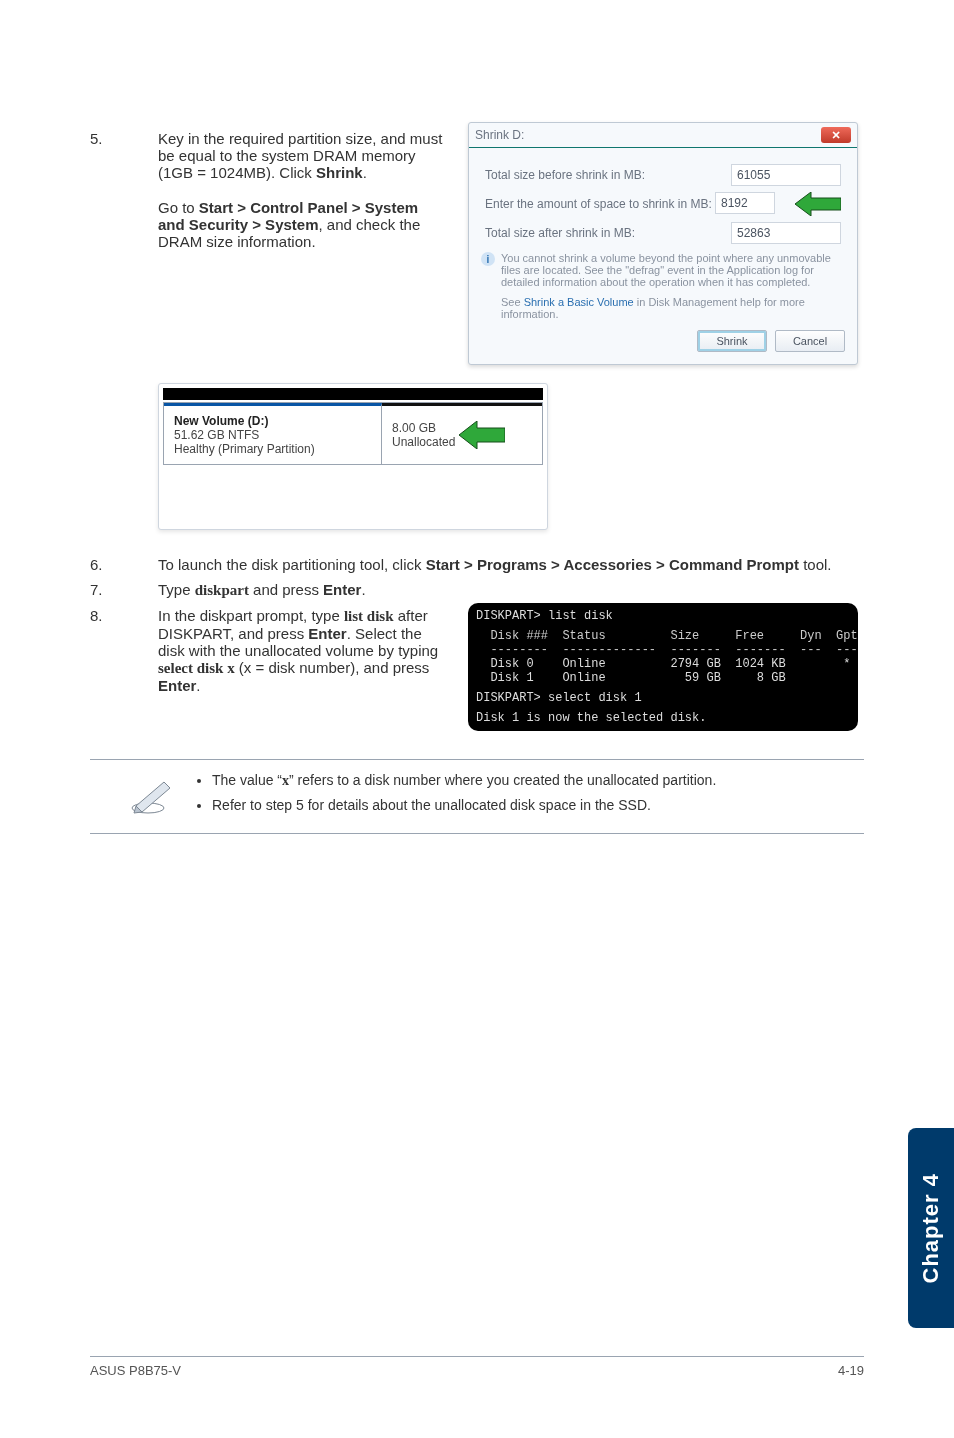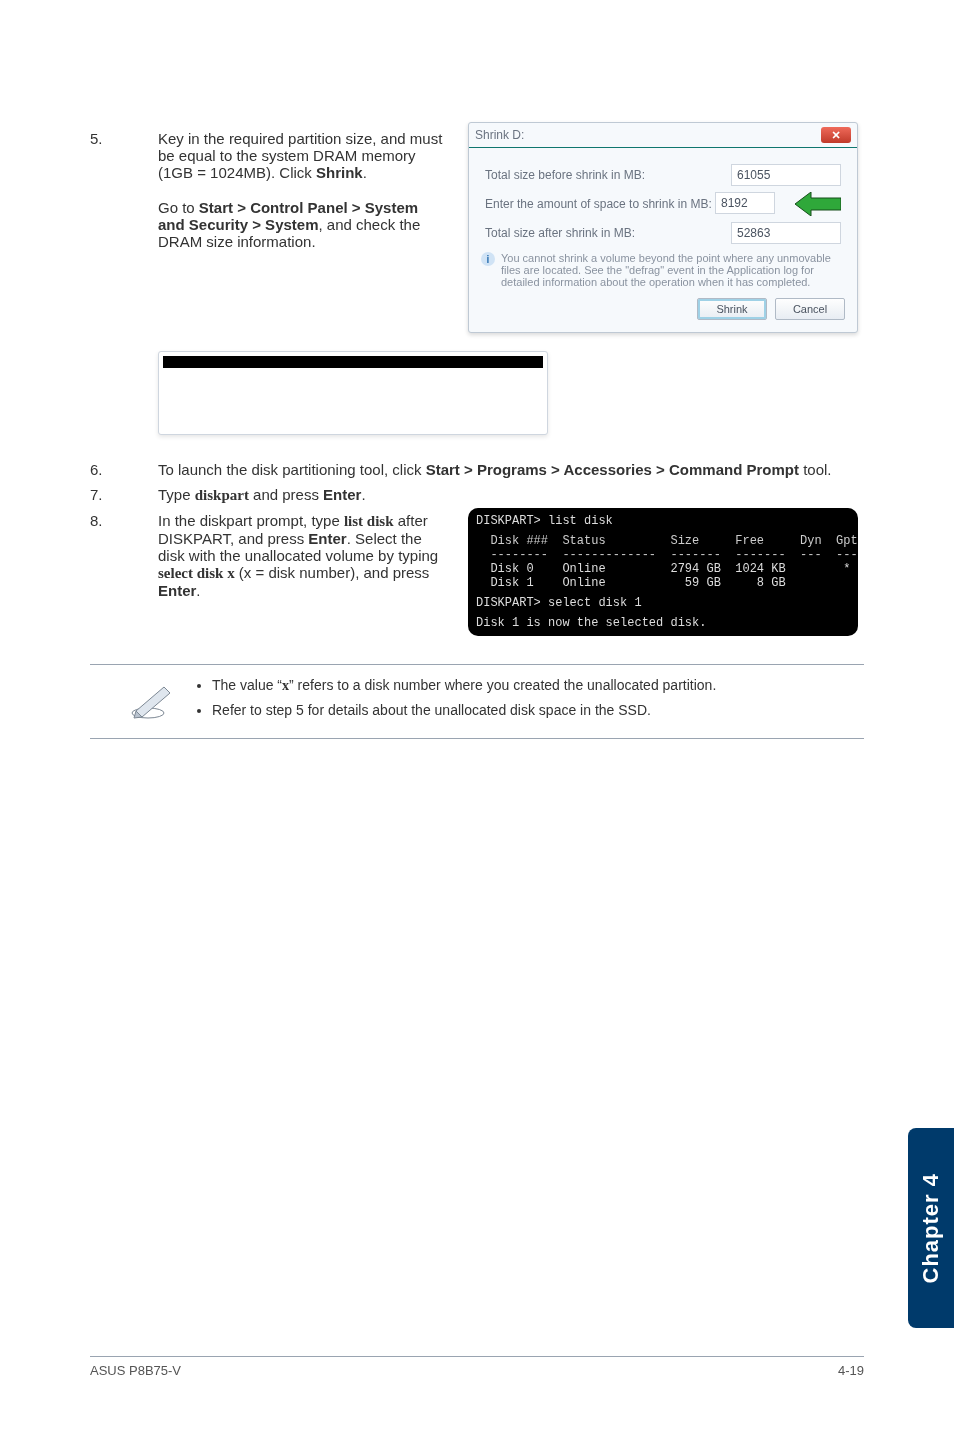--- a/index.html
+++ b/index.html
@@ -119,33 +119,54 @@
        </div>
      </div>
      <div class="shrink-row">
        <span>Total size after shrink in MB:</span>
        <div class="shrink-input">52863</div>
      </div>
      <div class="shrink-note">
        <div class="info-badge">i</div>
        <div>You cannot shrink a volume beyond the point where any unmovable files are located. See the "defrag" event in the Application log for detailed information about the operation when it has completed.</div>
      </div>
+     <div style="font-size:11px;color:#8a93a0;margin:4px 0 0 20px">
+       <span>See </span><span class="shrink-link">Shrink a Basic Volume</span><span> in Disk Management help for more information.</span>
+     </div>
      <div class="shrink-btns">
        <div class="shrink-btn primary">Shrink</div>
        <div class="shrink-btn">Cancel</div>
      </div>
    </div>
   </div>
  </div>
 
  <div class="row" style="margin-top:26px">
    <div class="numcol"></div>
 
    <div class="dm-win">
      <div style="height:12px;background:#000;margin-bottom:2px"></div>
+     <div class="dm-strip">
+       <div class="dm-cell left">
+         <div class="dm-title">New Volume (D:)</div>
+         <div>51.62 GB NTFS</div>
+         <div>Healthy (Primary Partition)</div>
+       </div>
+       <div class="dm-cell right">
+         <div>
+           <div>8.00 GB</div>
+           <div>Unallocated</div>
+         </div>
+         <span class="green-arrow-l">
+           <svg viewBox="0 0 46 28">
+                <polygon fill="#2fa83a" stroke="#164f1b" stroke-width="1" points="0,14 18,0 18,7 46,7 46,21 18,21 18,28"></polygon>
+              </svg>
+         </span>
+       </div>
+     </div>
      <div style="height:60px"></div>
    </div>
  </div>
 
  <div class="row" style="margin-top:26px">
    <div class="numcol">6.</div>
    <div class="para">
      <span>To launch the disk partitioning tool, click </span><span class="bold">Start &gt; Programs &gt; Accessories &gt; Command Prompt</span><span> tool.</span>
    </div>
  </div>

